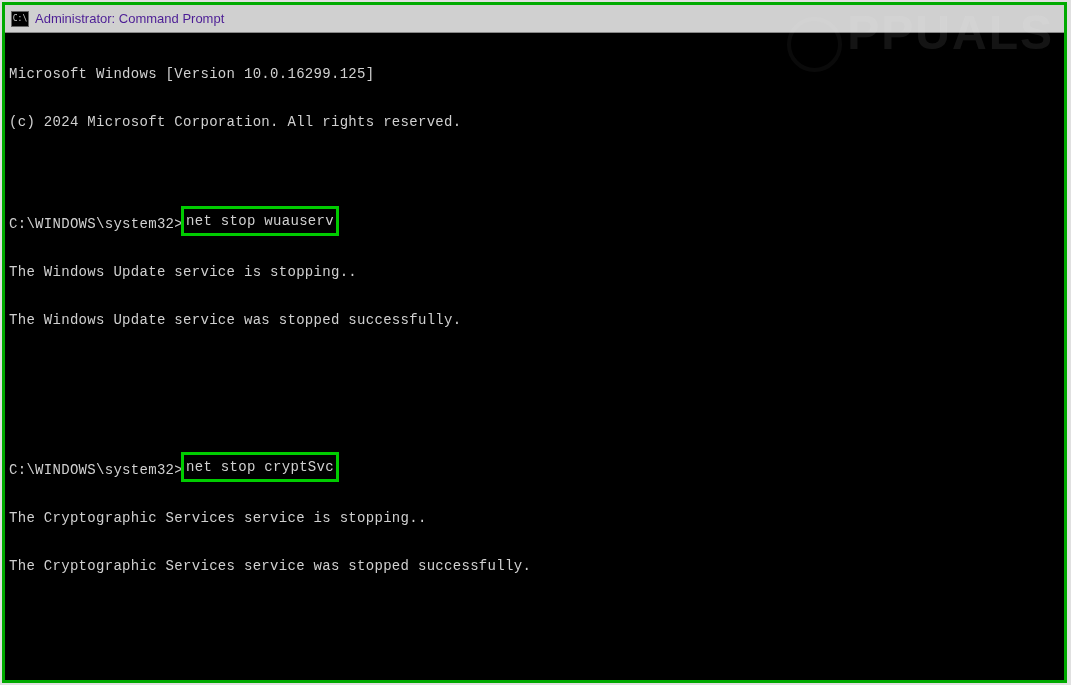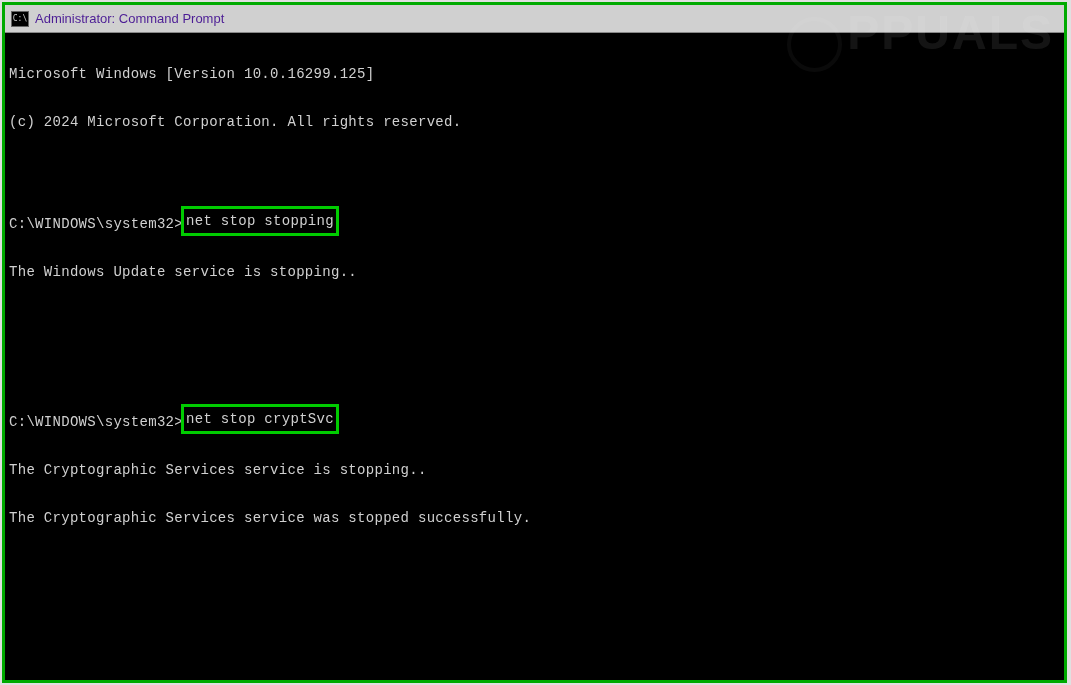--- a/index.html
+++ b/index.html
@@ -117,22 +117,23 @@
   </div>
 
   <div class="watermark">
     <span class="watermark-icon"></span><span class="watermark-text">PPUALS</span>
   </div>
 
   <div class="terminal">
 <span class="line">Microsoft Windows [Version 10.0.16299.125]</span>
 <span class="line">(c) 2024 Microsoft Corporation. All rights reserved.</span>
 <span class="line"> </span>
-<span class="line prompt-line"><span>C:\WINDOWS\system32&gt;</span><span class="highlight-box"><span>net stop stopping</span></span></span>
+<span class="line prompt-line"><span>C:\WINDOWS\system32&gt;</span><span class="highlight-box"><span>net stop wuauserv</span></span></span>
 <span class="line">The Windows Update service is stopping..</span>
+<span class="line">The Windows Update service was stopped successfully.</span>
 <span class="line"> </span>
 <span class="line"> </span>
 <span class="line prompt-line"><span>C:\WINDOWS\system32&gt;</span><span class="highlight-box"><span>net stop cryptSvc</span></span></span>
 <span class="line">The Cryptographic Services service is stopping..</span>
 <span class="line">The Cryptographic Services service was stopped successfully.</span>
 <span class="line"> </span>
 <span class="line"> </span>
 
 
 

